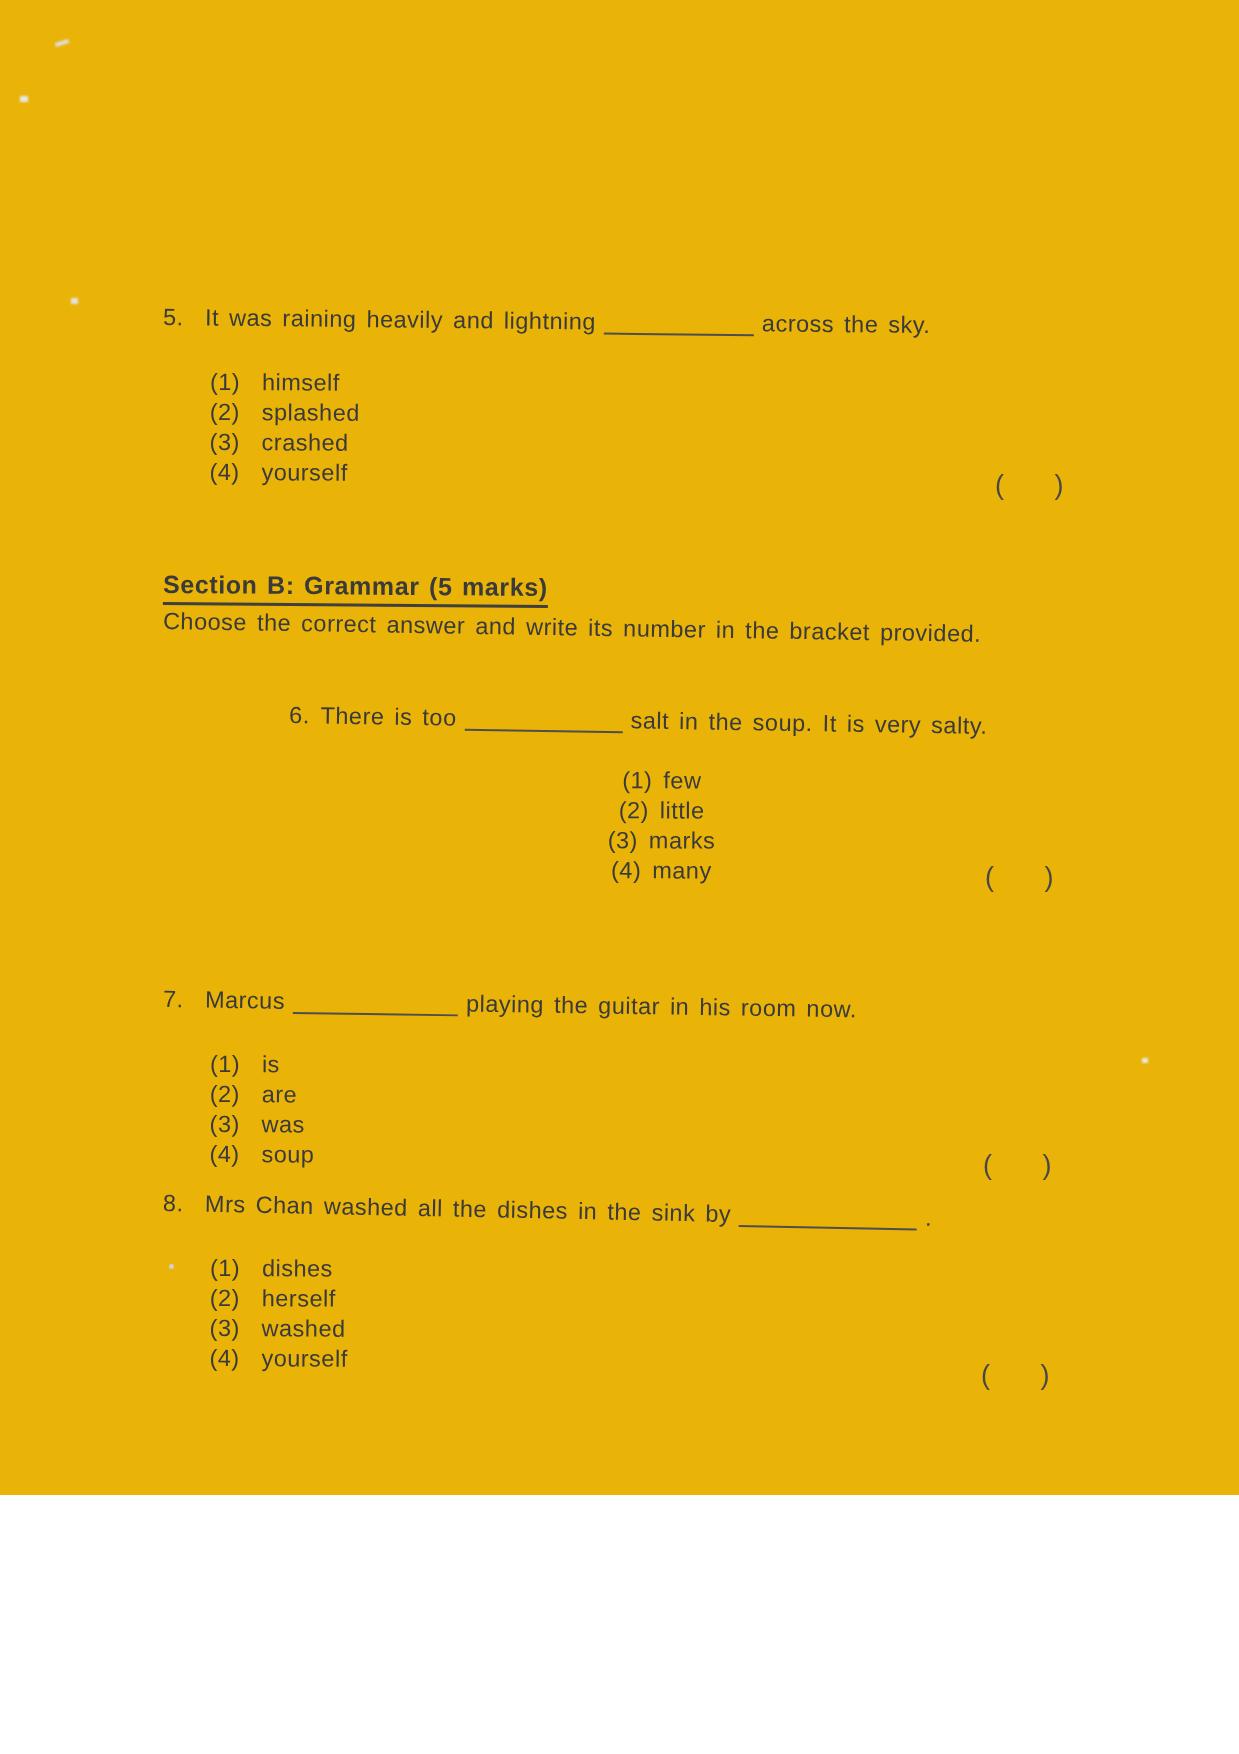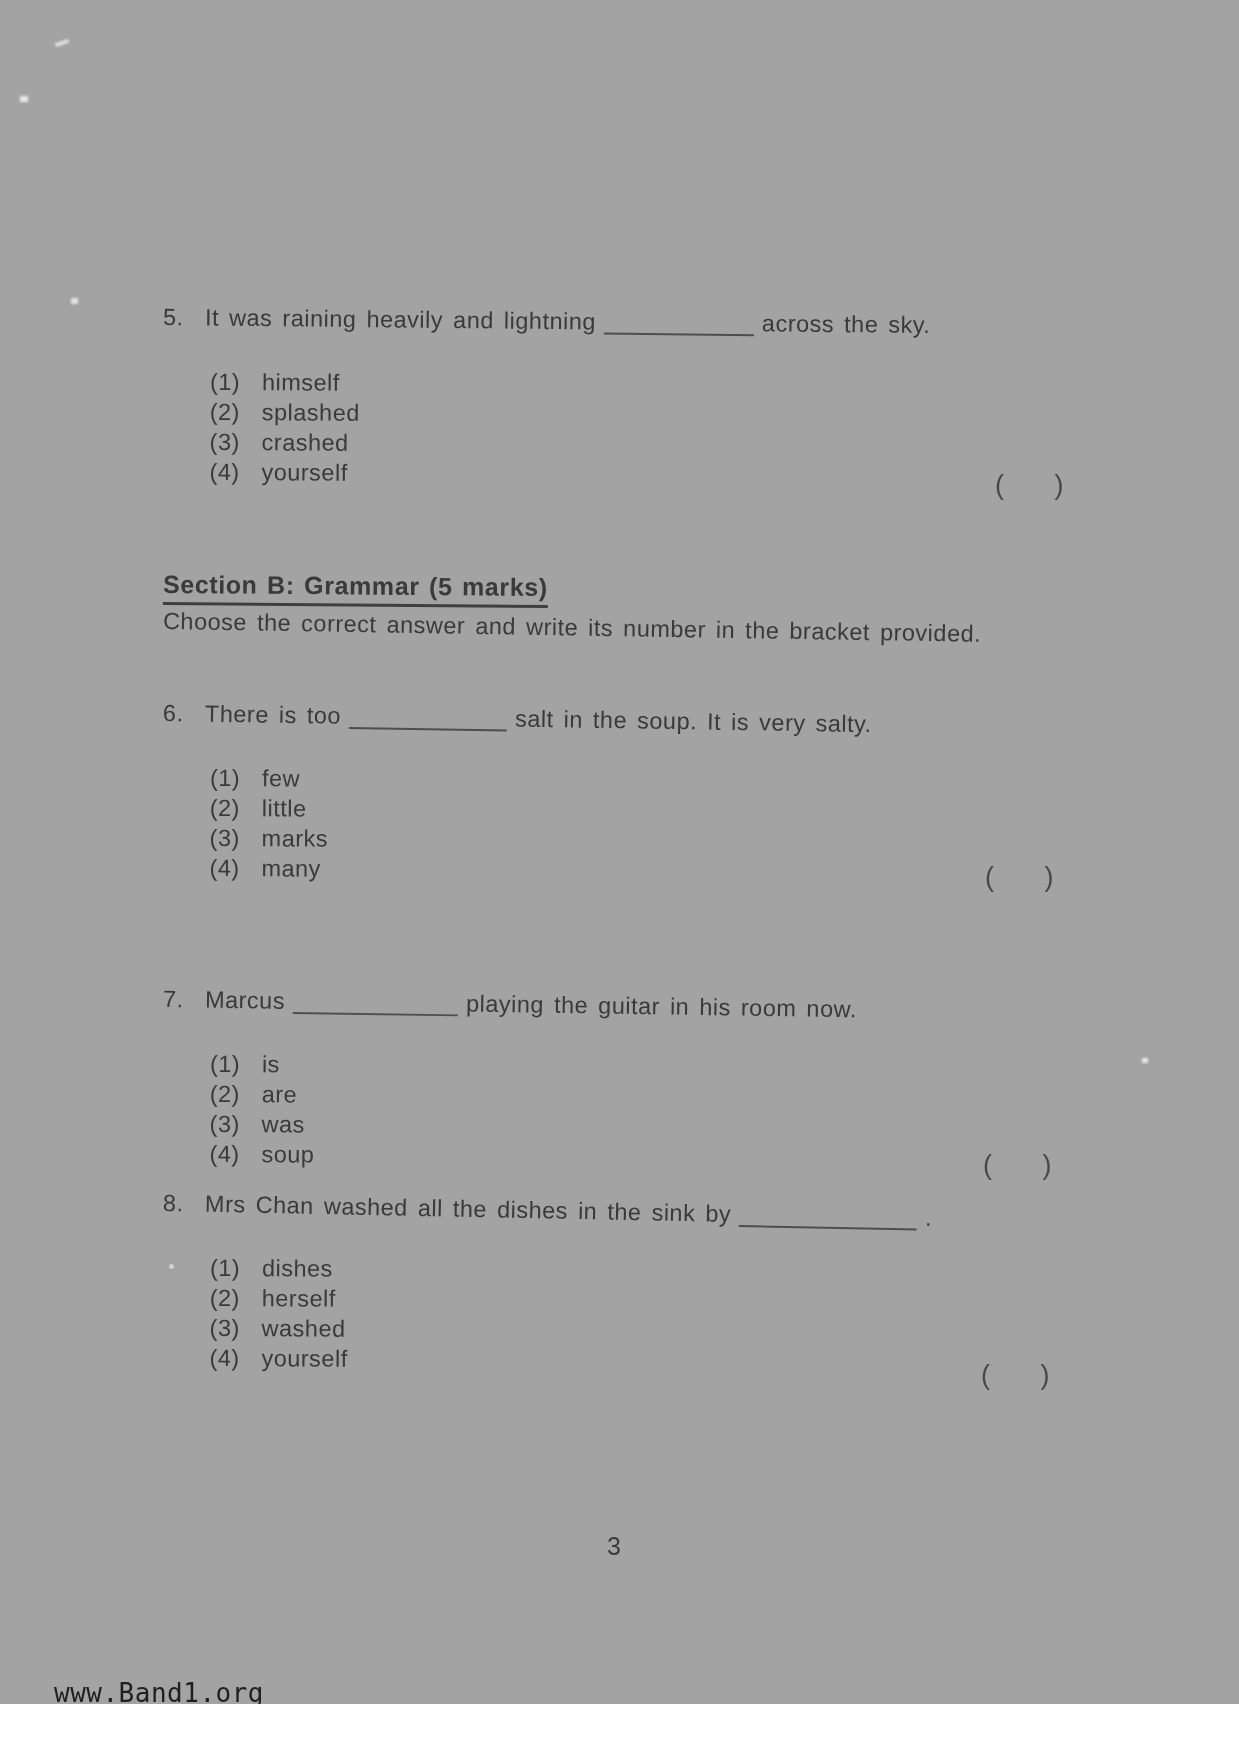--- a/index.html
+++ b/index.html
@@ -1,20 +1,20 @@
 <!DOCTYPE html>
 <html><head>
 <meta charset="utf-8">
 <style>
   html, body { margin: 0; padding: 0; background: #ffffff; }
   .page {
     position: relative;
     width: 1239px;
-    height: 1704px;
-    background: #a3a3a3;
+    height: 1495px;
+    background: #eab308;
     overflow: hidden;
     font-family: "Liberation Sans", sans-serif;
   }
   
   .scan {
     position: absolute;
     inset: 0;
     color: #3a3a3a;
     filter: blur(0.35px);
     letter-spacing: 0.5px;
@@ -109,21 +109,21 @@
         <div><span class="optnum">(4)</span><span>yourself</span></div>
       </div>
       <div class="bracketpair" style="top:168px; left:832px;">
         <span>(</span><span class="bgap"></span><span>)</span>
       </div>
     </div>
 
     <div class="section-heading">Section B: Grammar (5 marks)</div>
     <div class="section-instruction">Choose the correct answer and write its number in the bracket provided.</div>
 
-    <div class="qblock" style="top:698px;">
+    <div class="qblock" style="top:698px;text-align:center;">
       <div class="qline" style="transform:rotate(0.9deg);">
         <span class="qnum">6.</span><span>There is too</span><span class="blank" style="width:158px;"></span><span>salt in the soup. It is very salty.</span>
       </div>
       <div class="options">
         <div><span class="optnum">(1)</span><span>few</span></div>
         <div><span class="optnum">(2)</span><span>little</span></div>
         <div><span class="optnum">(3)</span><span>marks</span></div>
         <div><span class="optnum">(4)</span><span>many</span></div>
       </div>
       <div class="bracketpair" style="top:164px; left:822px;">

